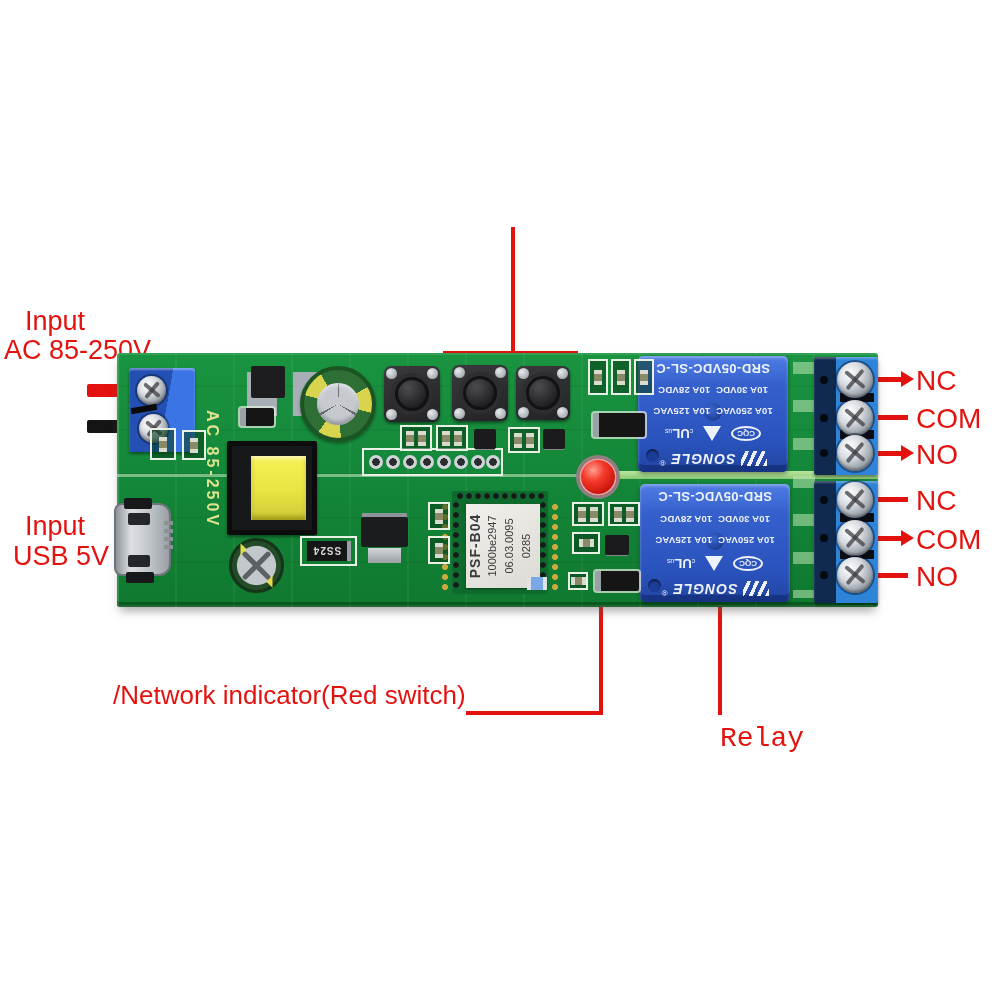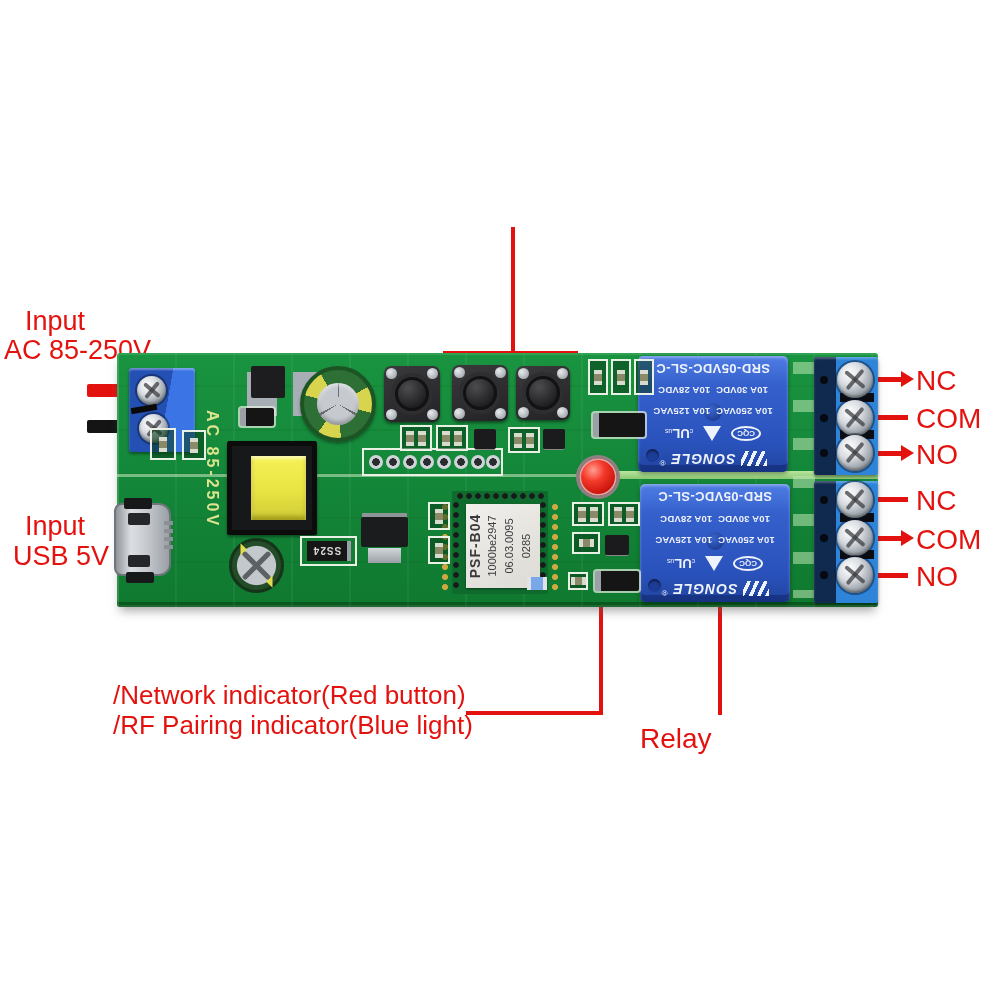--- a/index.html
+++ b/index.html
@@ -11,21 +11,21 @@
   .abs { position:absolute; }
   
   .red-text { color:#e4120e; font-size:26px; line-height:31px; white-space:nowrap; }
   .callout-top { left:430px; top:137px; }
   .lbl-ac1 { left:25px; top:306px; font-size:27px; }
   .lbl-ac2 { left:4px;  top:335px; font-size:27px; }
   .lbl-usb1 { left:25px; top:511px; font-size:27px; }
   .lbl-usb2 { left:13px; top:541px; font-size:27px; }
   .lbl-ind1 { left:113px; top:680px; }
   .lbl-ind2 { left:113px; top:710px; }
-  .lbl-relay { left:640px; top:723px; font-size:28px; }
+  .lbl-relay { left:720px; top:723px; font-size:28px;font-family:Liberation Mono, monospace; }
   .term-label { left:916px; font-size:28px; }
   .redline { background:#e4120e; }
   .vline-top { left:511px; top:227px; width:4px; height:125px; }
   .red-box { left:443px; top:351px; width:135px; height:67px; border:4px solid #e4120e; background:transparent; }
   .led-line-v { left:599px; top:490px; width:4px; height:225px; }
   .led-line-h { left:466px; top:711px; width:137px; height:4px; }
   .relay-line-v { left:718px; top:563px; width:4px; height:152px; }
   .wire { height:13px; border-radius:2px; }
   .wire-red { left:87px; top:384px; width:64px; background:#e4120e; }
   .wire-black { left:87px; top:420px; width:66px; background:#141414; }
@@ -200,22 +200,21 @@
   <div class="abs arrow left" style="top:415px"></div>
   <div class="abs red-text term-label" style="top:439px">NO</div>
   <div class="abs arrow right" style="top:451px"></div>
   <div class="abs red-text term-label" style="top:485px">NC</div>
   <div class="abs arrow left" style="top:497px"></div>
   <div class="abs red-text term-label" style="top:524px">COM</div>
   <div class="abs arrow right" style="top:536px"></div>
   <div class="abs red-text term-label" style="top:561px">NO</div>
   <div class="abs arrow left" style="top:573px"></div>
 
-  <div class="abs red-text lbl-ind1">/Network indicator(Red button)</div>
-  <div class="abs red-text lbl-ind2">/RF Pairing indicator(Blue light)</div>
+  <div class="abs red-text lbl-ind1">/Network indicator(Red switch)</div>
   <div class="abs redline led-line-v"></div>
   <div class="abs redline led-line-h"></div>
   <div class="abs redline relay-line-v"></div>
   <div class="abs red-text lbl-relay">Relay</div>
 
   <div class="abs pcb">
     <div class="abs split-line"></div>
     <div class="abs split-groove"></div>
     <div class="abs trace-stripes"></div>
     <div class="abs silk-ac">AC 85-250V</div>

